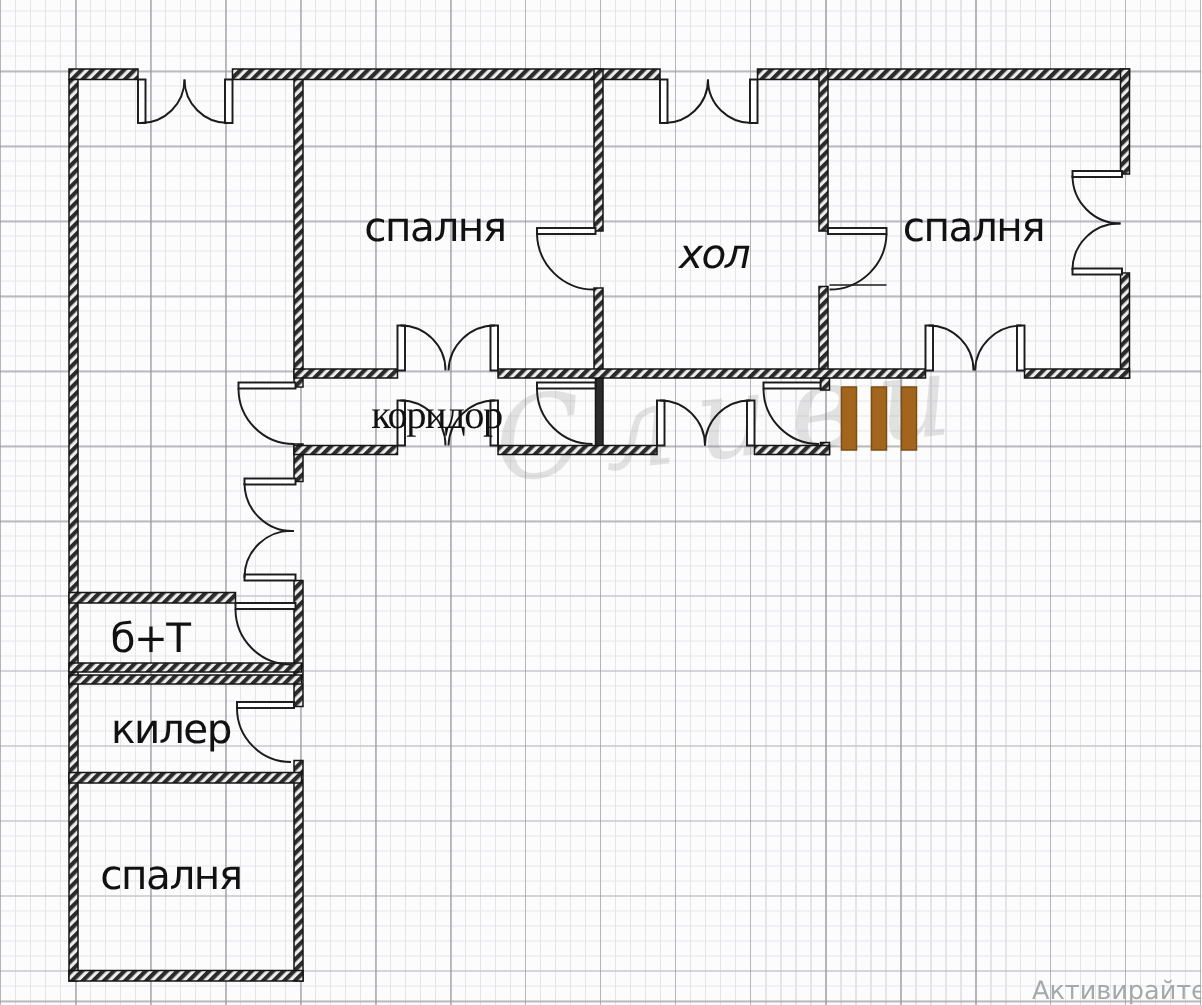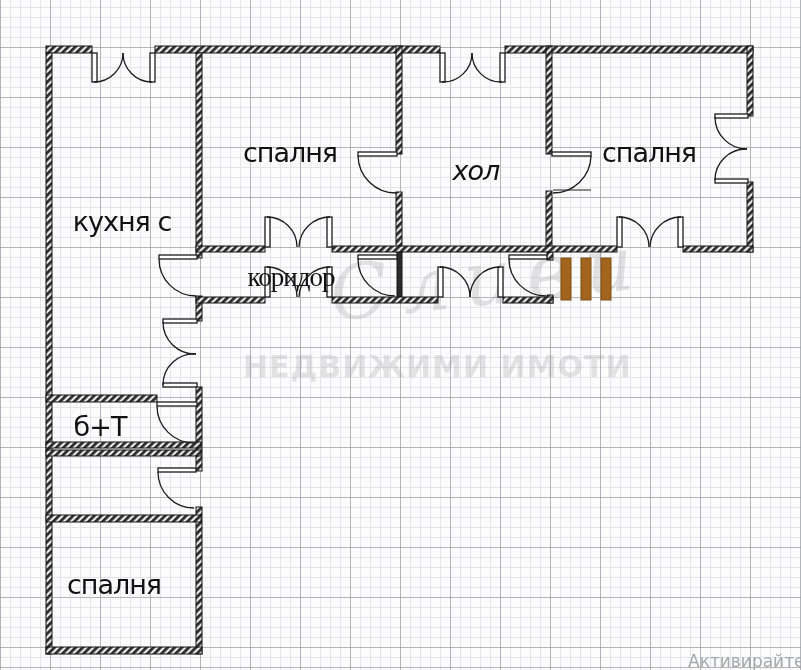--- a/index.html
+++ b/index.html
@@ -41,21 +41,20 @@
     position:absolute;left:688px;top:651px;z-index:5;
     font-size:17px;color:#a5a9a9;white-space:nowrap;
   }
 </style>
 </head>
 <body>
 
 <div class="canvas">
 
   <div class="wm-script">Сливи</div>
-  <div class="wm-caps">НЕДВИЖИМИ ИМОТИ</div>
 
   <svg class="plan-svg" width="801" height="670" viewBox="0 0 801 670">
     <defs>
       <pattern id="hatch" width="5" height="5" patternUnits="userSpaceOnUse" patternTransform="rotate(45)">
         <rect width="5" height="5" fill="#ededee"></rect>
         <rect width="2.8" height="5" fill="#2b2b2b"></rect>
       </pattern>
     </defs>
 
     <g stroke="#151515" stroke-width="1" fill="url(#hatch)">
@@ -199,33 +198,33 @@
     </g>
 
     <g stroke-width="1">
       <rect x="561" y="258" width="10" height="42" stroke="#7c4e12" fill="#a3651d"></rect>
       <rect x="581" y="258" width="10" height="42" stroke="#7c4e12" fill="#a3651d"></rect>
       <rect x="601" y="258" width="10" height="42" stroke="#7c4e12" fill="#a3651d"></rect>
     </g>
   </svg>
 
   <div class="room-label" style="left:122px;top:221px;">
-    <span>кухня с</span>
   </div>
 
   <div class="room-label" style="left:290px;top:152px;">спалня</div>
 
   <div class="room-label" style="left:476px;top:170px;font-style:italic;">хол</div>
 
   <div class="room-label" style="left:649px;top:152px;">спалня</div>
 
   <div class="room-label" style="left:291px;top:277px;font-family:Liberation Serif, serif;">коридор</div>
 
   <div class="room-label" style="left:100px;top:426px;">б+Т</div>
 
+  <div class="room-label" style="left:114px;top:487px;">килер</div>
 
   <div class="room-label" style="left:114px;top:584px;">
     <span>спалня</span>
   </div>
 
   <div class="os-activate">Активирайте</div>
 
 </div>
 
 </body></html>

